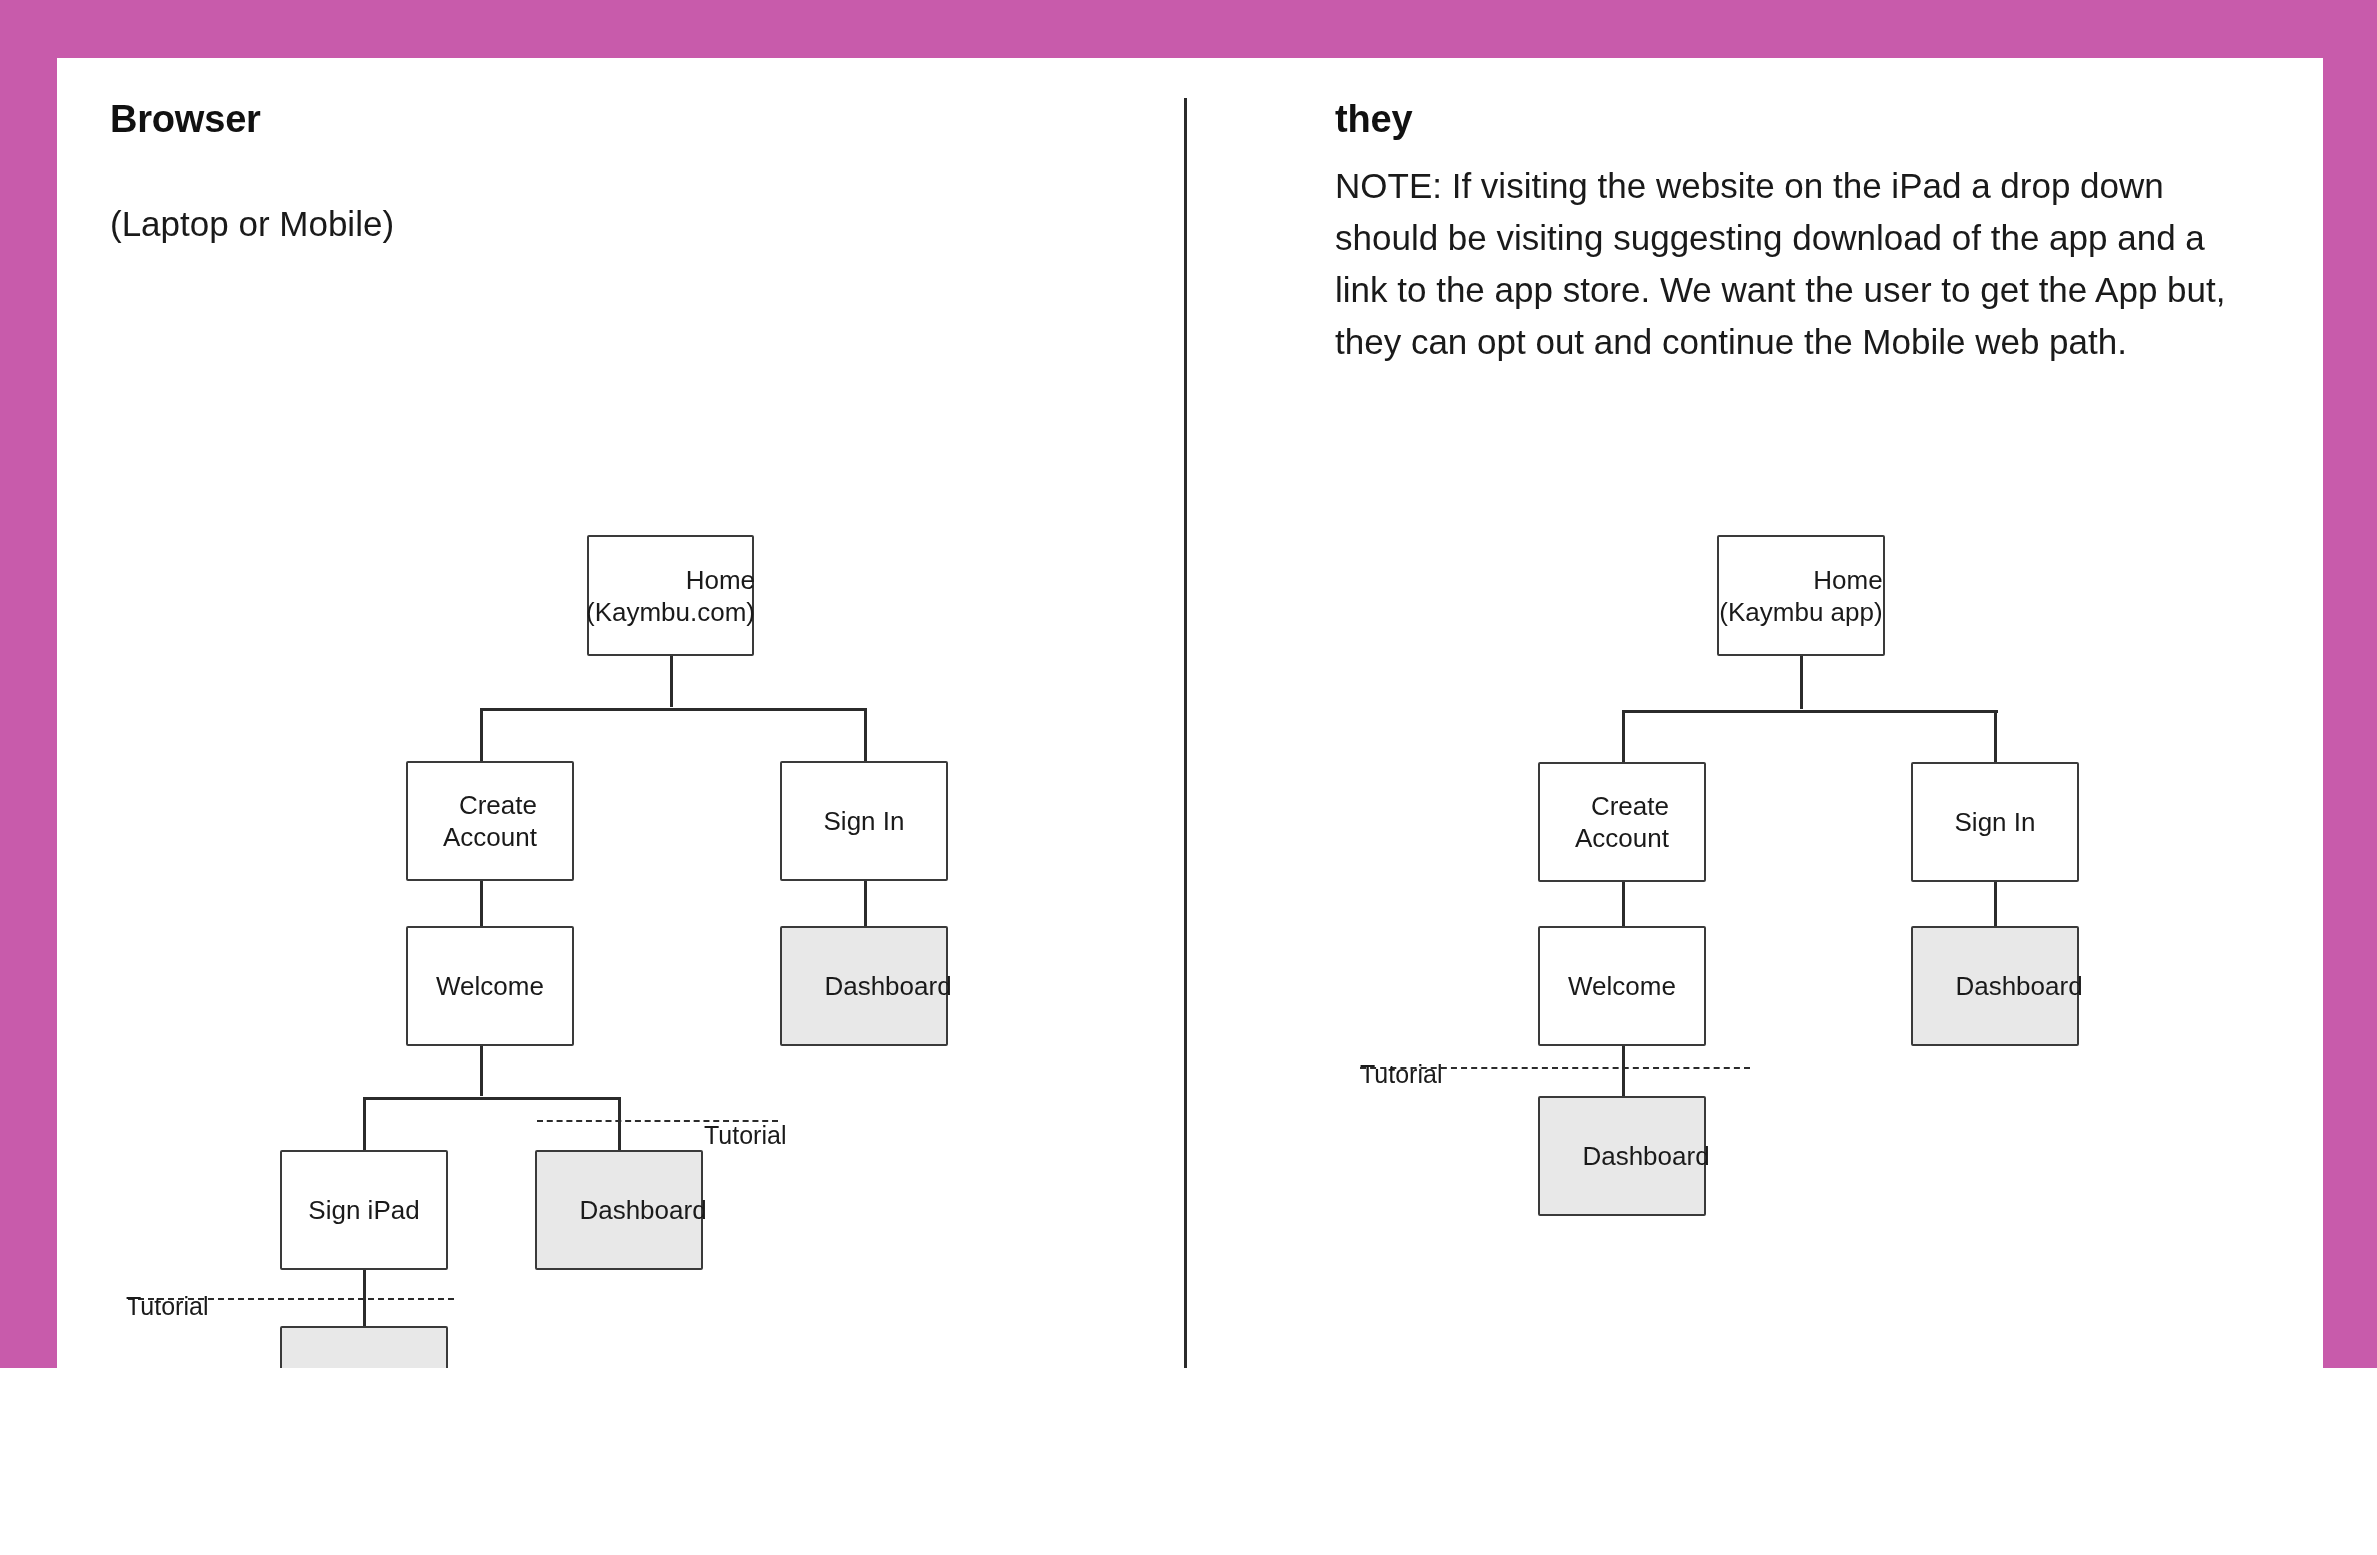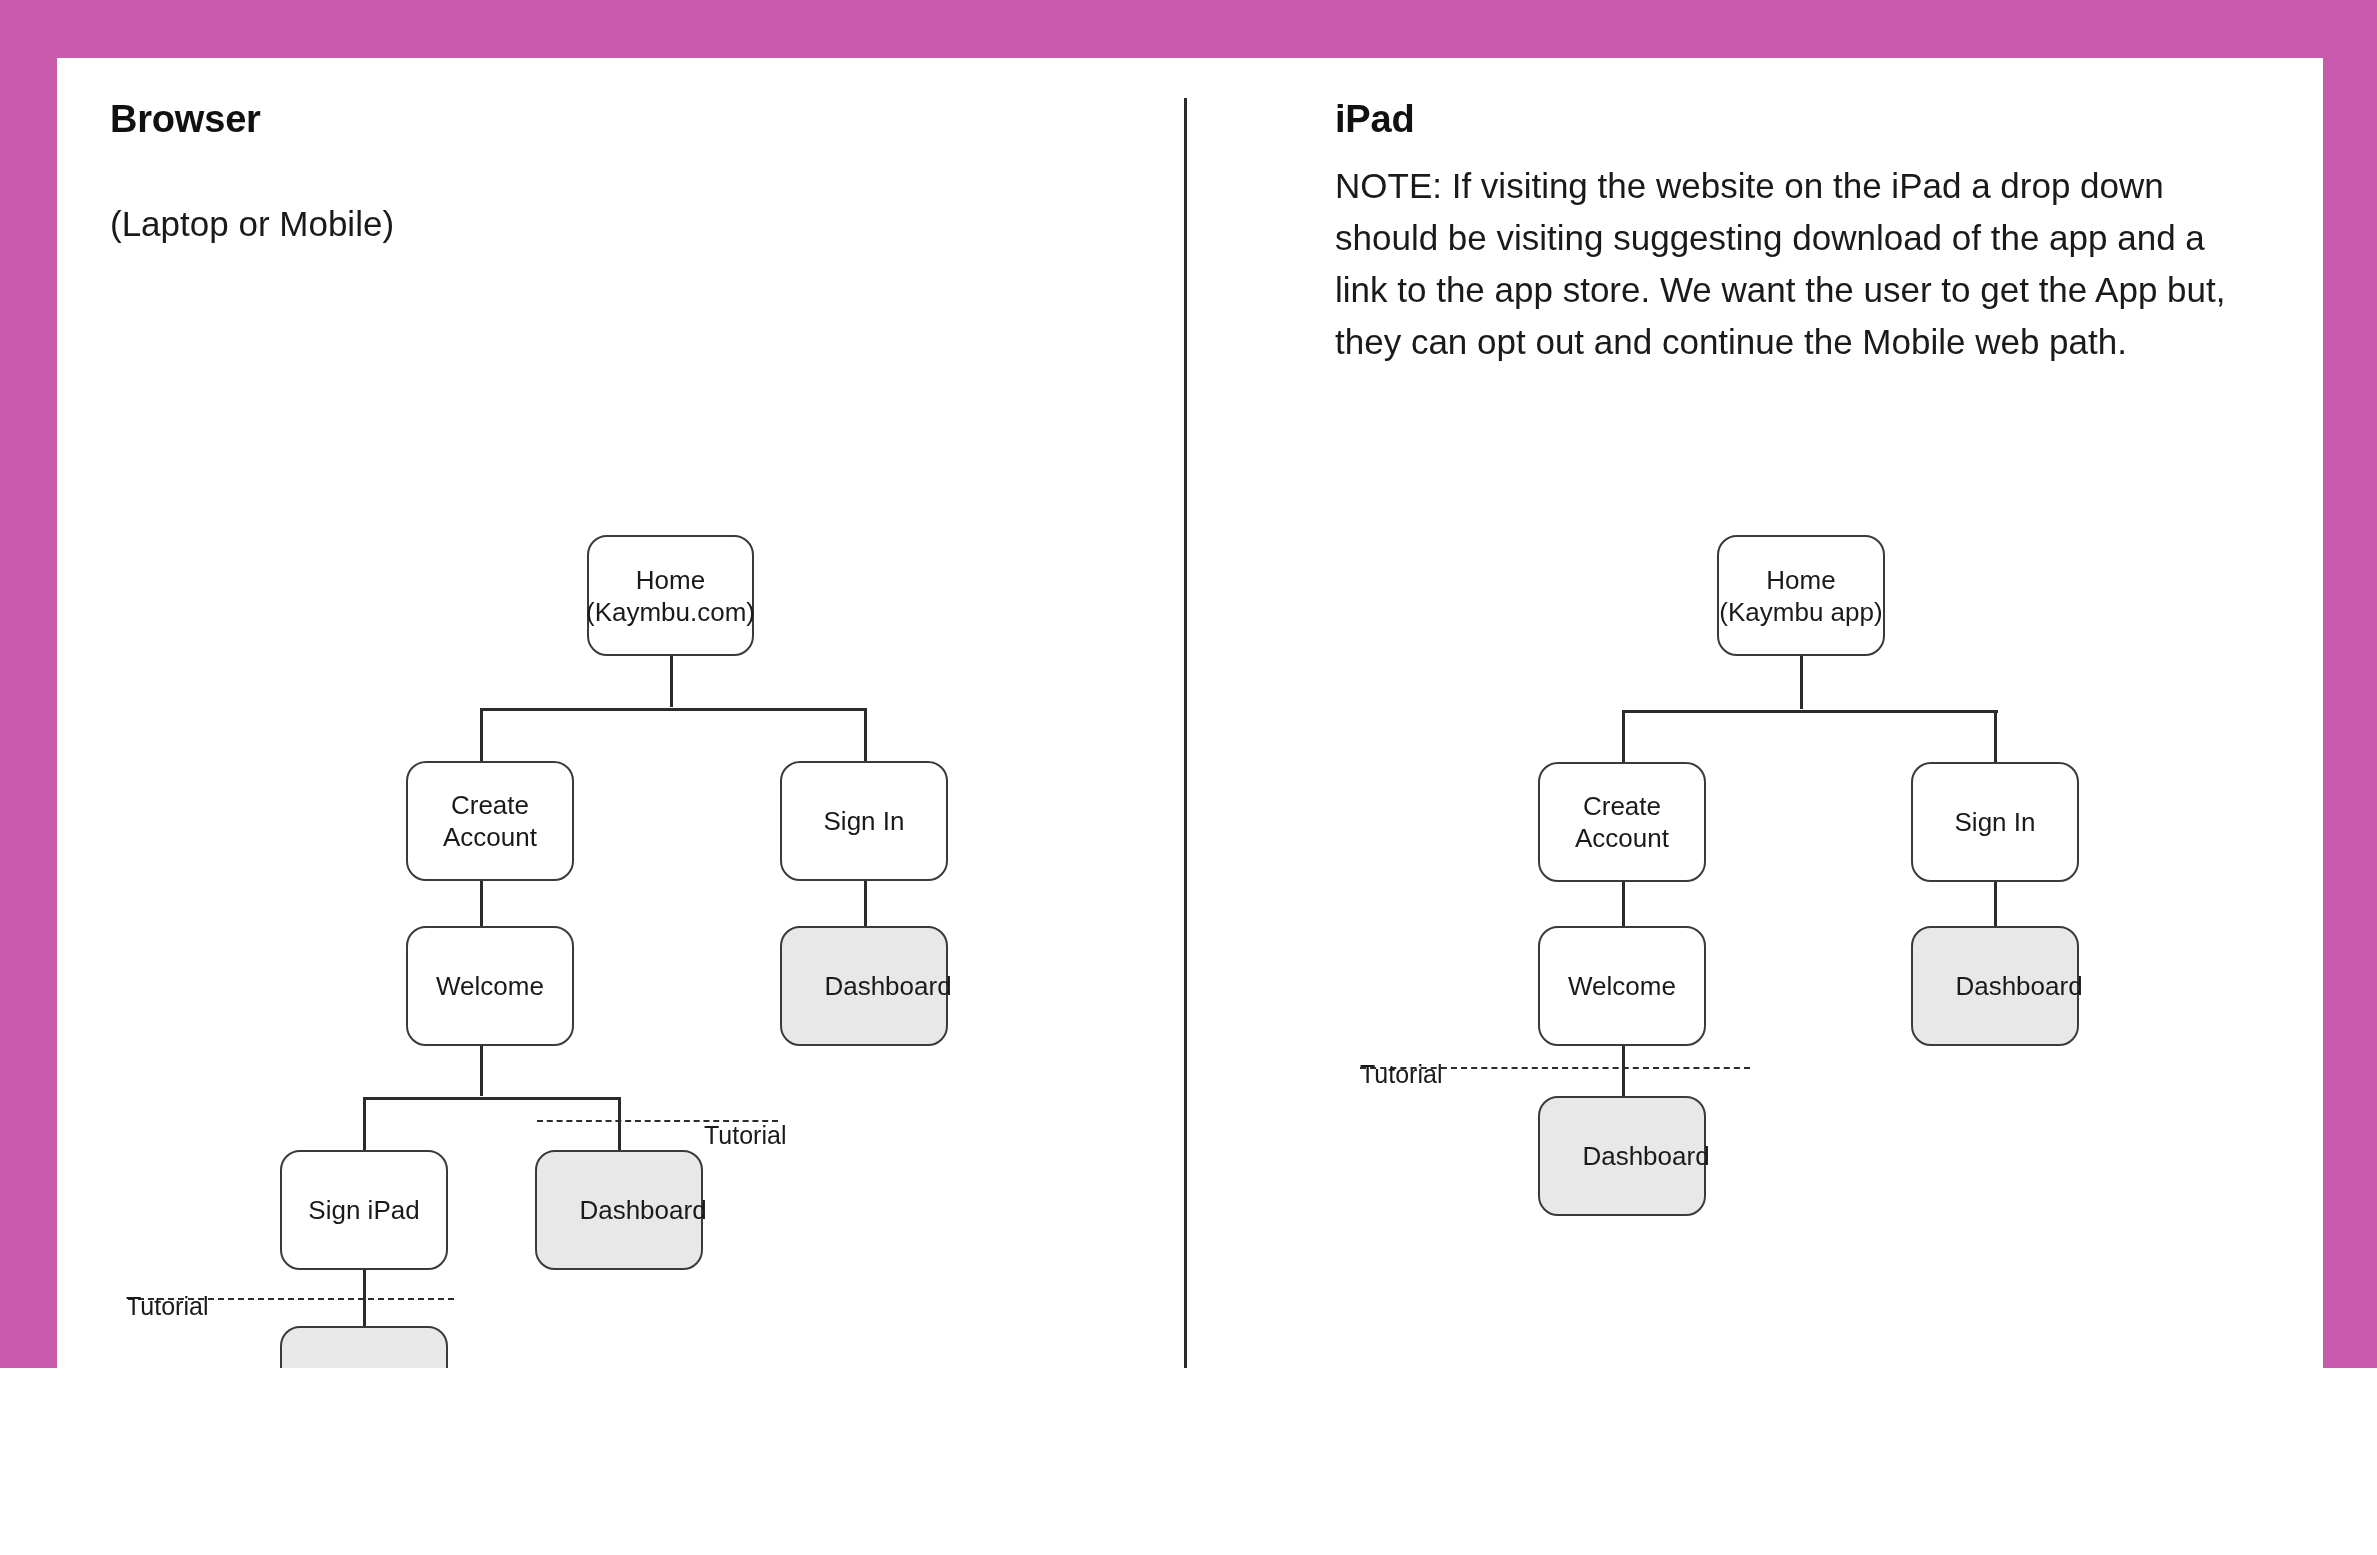--- a/index.html
+++ b/index.html
@@ -67,26 +67,26 @@
     left: 0;
     top: 0;
     width: 2378px;
     height: 1555px;
     pointer-events: none;
   }
   .node {
     position: absolute;
     box-sizing: border-box;
     border: 2.9px solid #3a3a3a;
-    border-radius: 20px;
+    border-radius: 2px;
     background: #ffffff;
     display: flex;
     align-items: center;
     justify-content: center;
-    text-align: center;
+    text-align: right;
     font-size: 26px;
     line-height: 32px;
     color: #1a1a1a;
     z-index: 3;
   }
   .node.shaded {
     background: #e8e8e8;
     padding-left: 48px;
   }
   .node .lbl {
@@ -120,21 +120,21 @@
 
 <div id="stage">
 
   <div id="sheet"></div>
 
   <div class="divider"></div>
 
   <div class="col-title" style="left:110px; top:98px;">Browser</div>
   <div class="col-sub" style="left:110px; top:169px;margin-top:35px;">(Laptop or Mobile)</div>
 
-  <div class="col-title" style="left:1335px; top:98px;">iPad</div>
+  <div class="col-title" style="left:1335px; top:98px;">they</div>
   <div class="note-block"><b>NOTE:</b><span> If visiting the website on the iPad a drop down should be visiting suggesting download of the app and a link to the app store. We want the user to get the App but, they can opt out and continue the Mobile web path.</span></div>
 
   <div class="diagram">
 
     <div class="edge v" style="left:670px; top:654px; height:53px;"></div>
     <div class="edge h" style="left:480px; top:708px; width:386px;"></div>
     <div class="edge v" style="left:480px; top:708px; height:55px;"></div>
     <div class="edge v" style="left:864px; top:708px; height:55px;"></div>
 
     <div class="edge v" style="left:480px; top:880px; height:48px;"></div>

